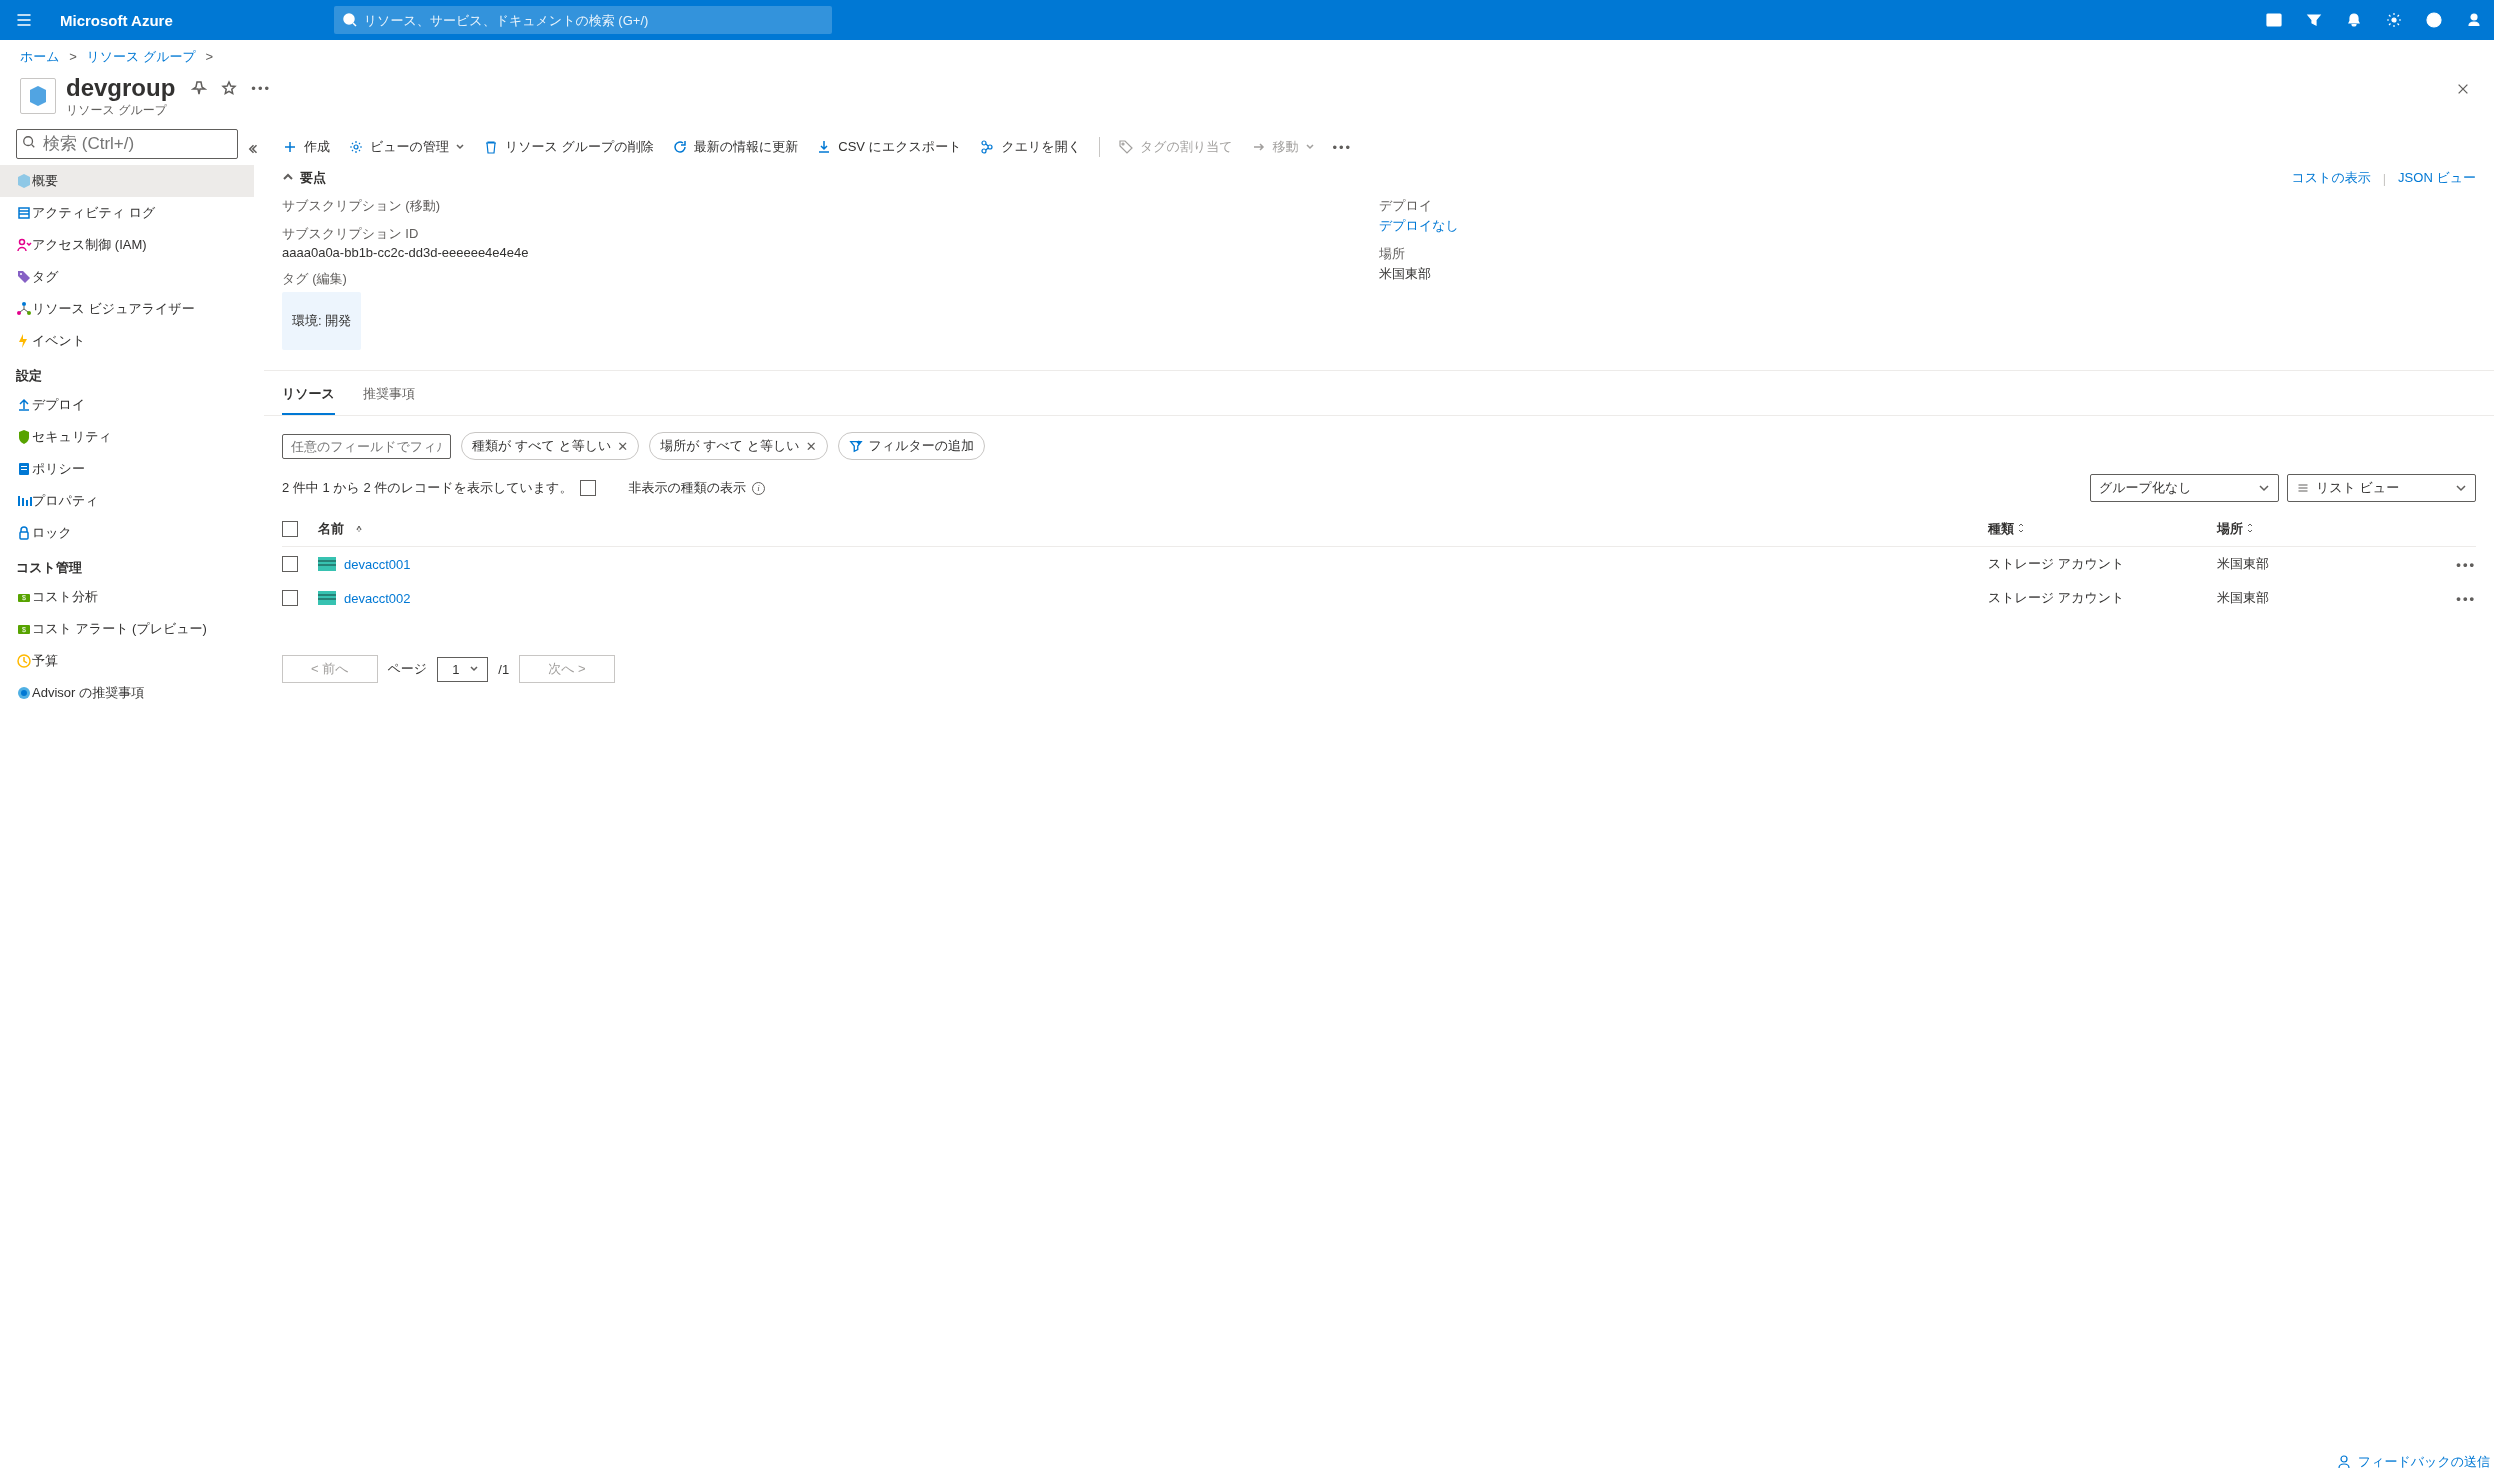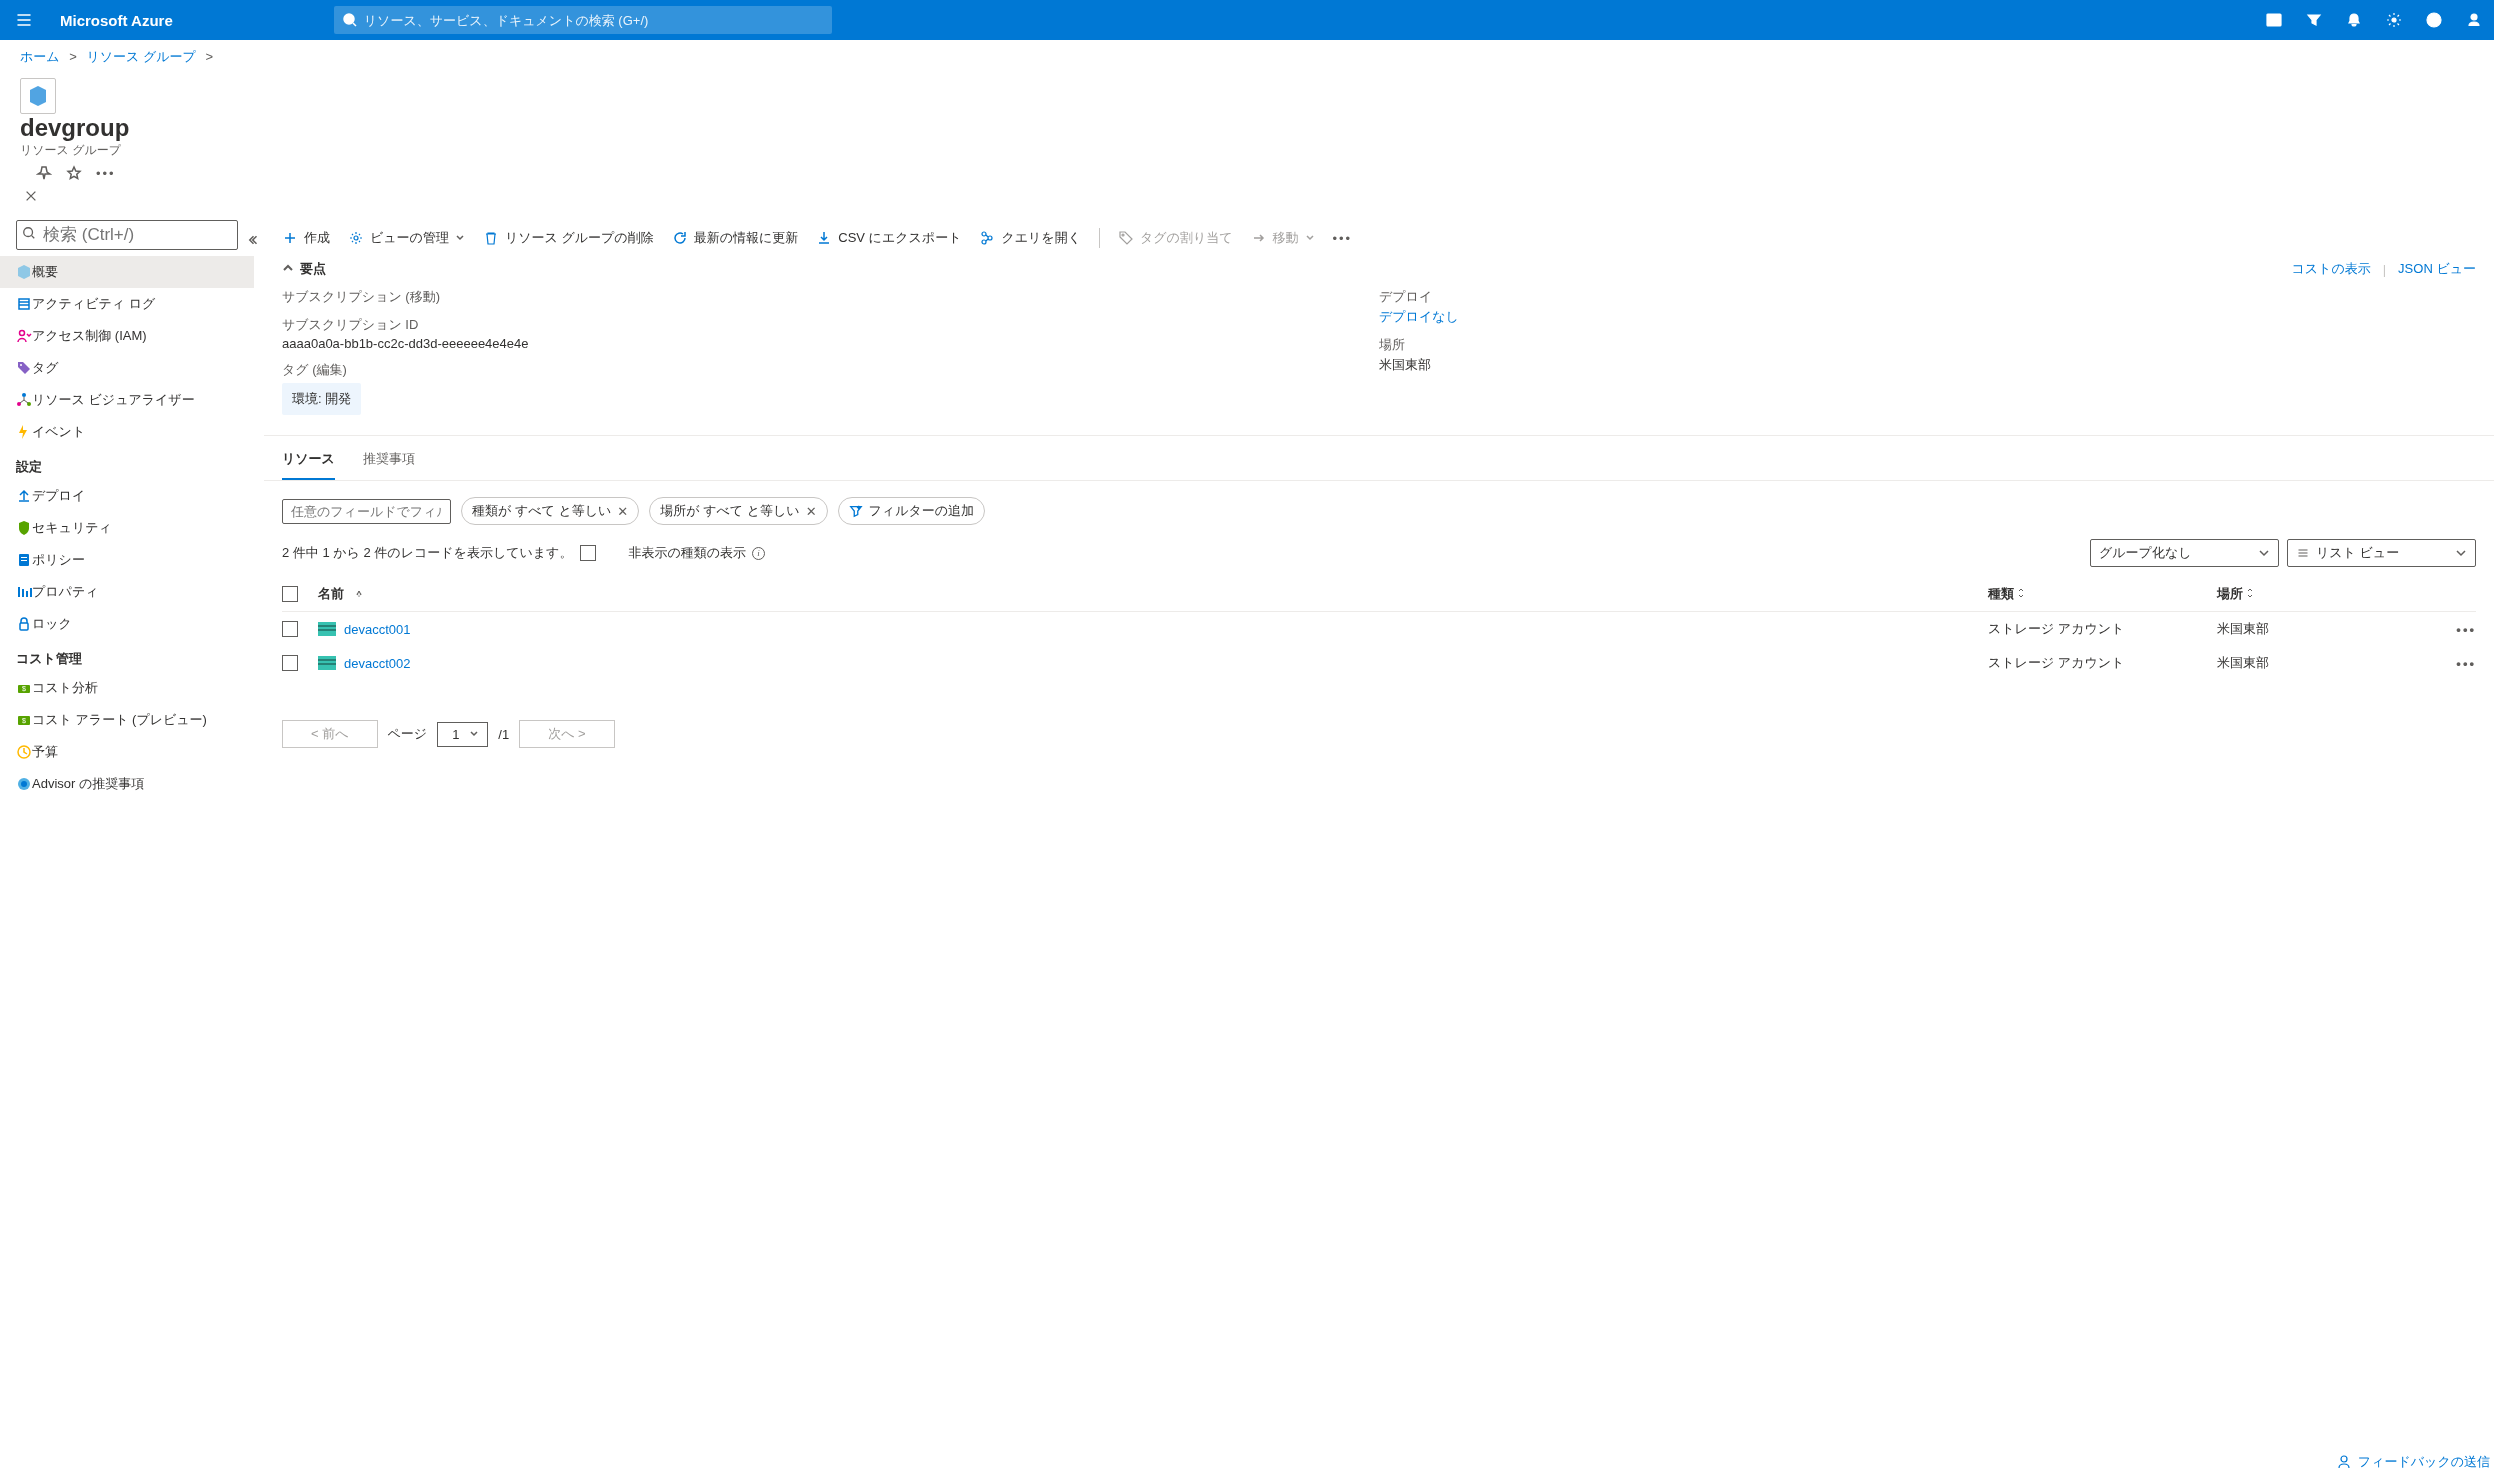--- a/index.html
+++ b/index.html
@@ -16,21 +16,21 @@
 .topbar .spacer-right { flex: 1; }
 .topbar .icon-btn { width: 40px; height: 40px; display: flex; align-items: center; justify-content: center; cursor: pointer; }
 .topbar svg { width: 16px; height: 16px; fill: #fff; stroke: #fff; }
 
 
 .breadcrumb { padding: 8px 20px 0; font-size: 13px; }
 .breadcrumb a { color: #0078d4; text-decoration: none; cursor: pointer; }
 .breadcrumb .sep { color: #605e5c; margin: 0 6px; }
 
 
-.page-header { display: flex; align-items: flex-start; padding: 8px 20px 10px; flex-direction: column; }
+.page-header { display: flex; align-items: flex-start; padding: 8px 20px 10px; }
 .page-header .icon-box { width: 36px; height: 36px; border: 1px solid #c8c6c4; border-radius: 2px; display: flex; align-items: center; justify-content: center; margin-right: 10px; margin-top: 4px; }
 .page-header .icon-box svg { width: 24px; height: 24px; }
 .page-header .title-block { flex: 0 0 auto; }
 .page-header h1 { font-size: 24px; font-weight: 600; }
 .page-header .subtitle { font-size: 12px; color: #605e5c; }
 .page-header .title-actions { display: flex; align-items: center; margin-left: 16px; margin-top: 6px; gap: 14px; }
 .page-header .title-actions svg { width: 16px; height: 16px; fill: none; stroke: #605e5c; stroke-width: 1.5; cursor: pointer; }
 .page-header .flex-fill { flex: 1; }
 .page-header .close-x { cursor: pointer; padding: 4px; margin-top: 4px; }
 .page-header .close-x svg { width: 14px; height: 14px; stroke: #605e5c; stroke-width: 1.5; fill: none; }
@@ -71,21 +71,21 @@
 .essentials-head .title { font-weight: 600; }
 .essentials-head .flex { flex: 1; }
 .essentials-head a { color: #0078d4; text-decoration: none; cursor: pointer; margin-left: 12px; }
 .essentials-head .vdiv { color: #c8c6c4; margin-left: 12px; }
 .essentials-grid { display: flex; margin-top: 10px; }
 .essentials-col { flex: 1; }
 .ess-row { margin-bottom: 10px; }
 .ess-label { color: #605e5c; font-size: 13px; }
 .ess-value { margin-top: 2px; }
 .ess-value a { color: #0078d4; text-decoration: none; cursor: pointer; }
-.ess-value.tag { display: inline-block; background: #edf5fd; padding: 7px 10px; border-radius: 2px; margin-top: 4px; }
+.ess-value.tag { display: inline-block; background: #edf5fd; padding: 20px 10px; border-radius: 2px; margin-top: 4px; }
 
 .tabs { display: flex; gap: 28px; padding: 14px 18px 0; border-bottom: 1px solid #edebe9; }
 .tab { padding-bottom: 10px; cursor: pointer; color: #605e5c; }
 .tab.active { color: #323130; font-weight: 600; border-bottom: 2px solid #0078d4; }
 
 .filters { display: flex; gap: 10px; padding: 16px 18px 10px; align-items: center; flex-wrap: wrap; }
 .filter-input { border: 1px solid #605e5c; padding: 4px 8px; width: 169px; font-size: 13px; border-radius: 2px; }
 .pill { border: 1px solid #c8c6c4; border-radius: 14px; padding: 4px 10px; display: flex; align-items: center; gap: 6px; cursor: pointer; font-size: 13px; }
 .pill .x { color: #605e5c; cursor: pointer; }
 .pill.add svg { width: 14px; height: 14px; stroke: #0078d4; fill: none; }

